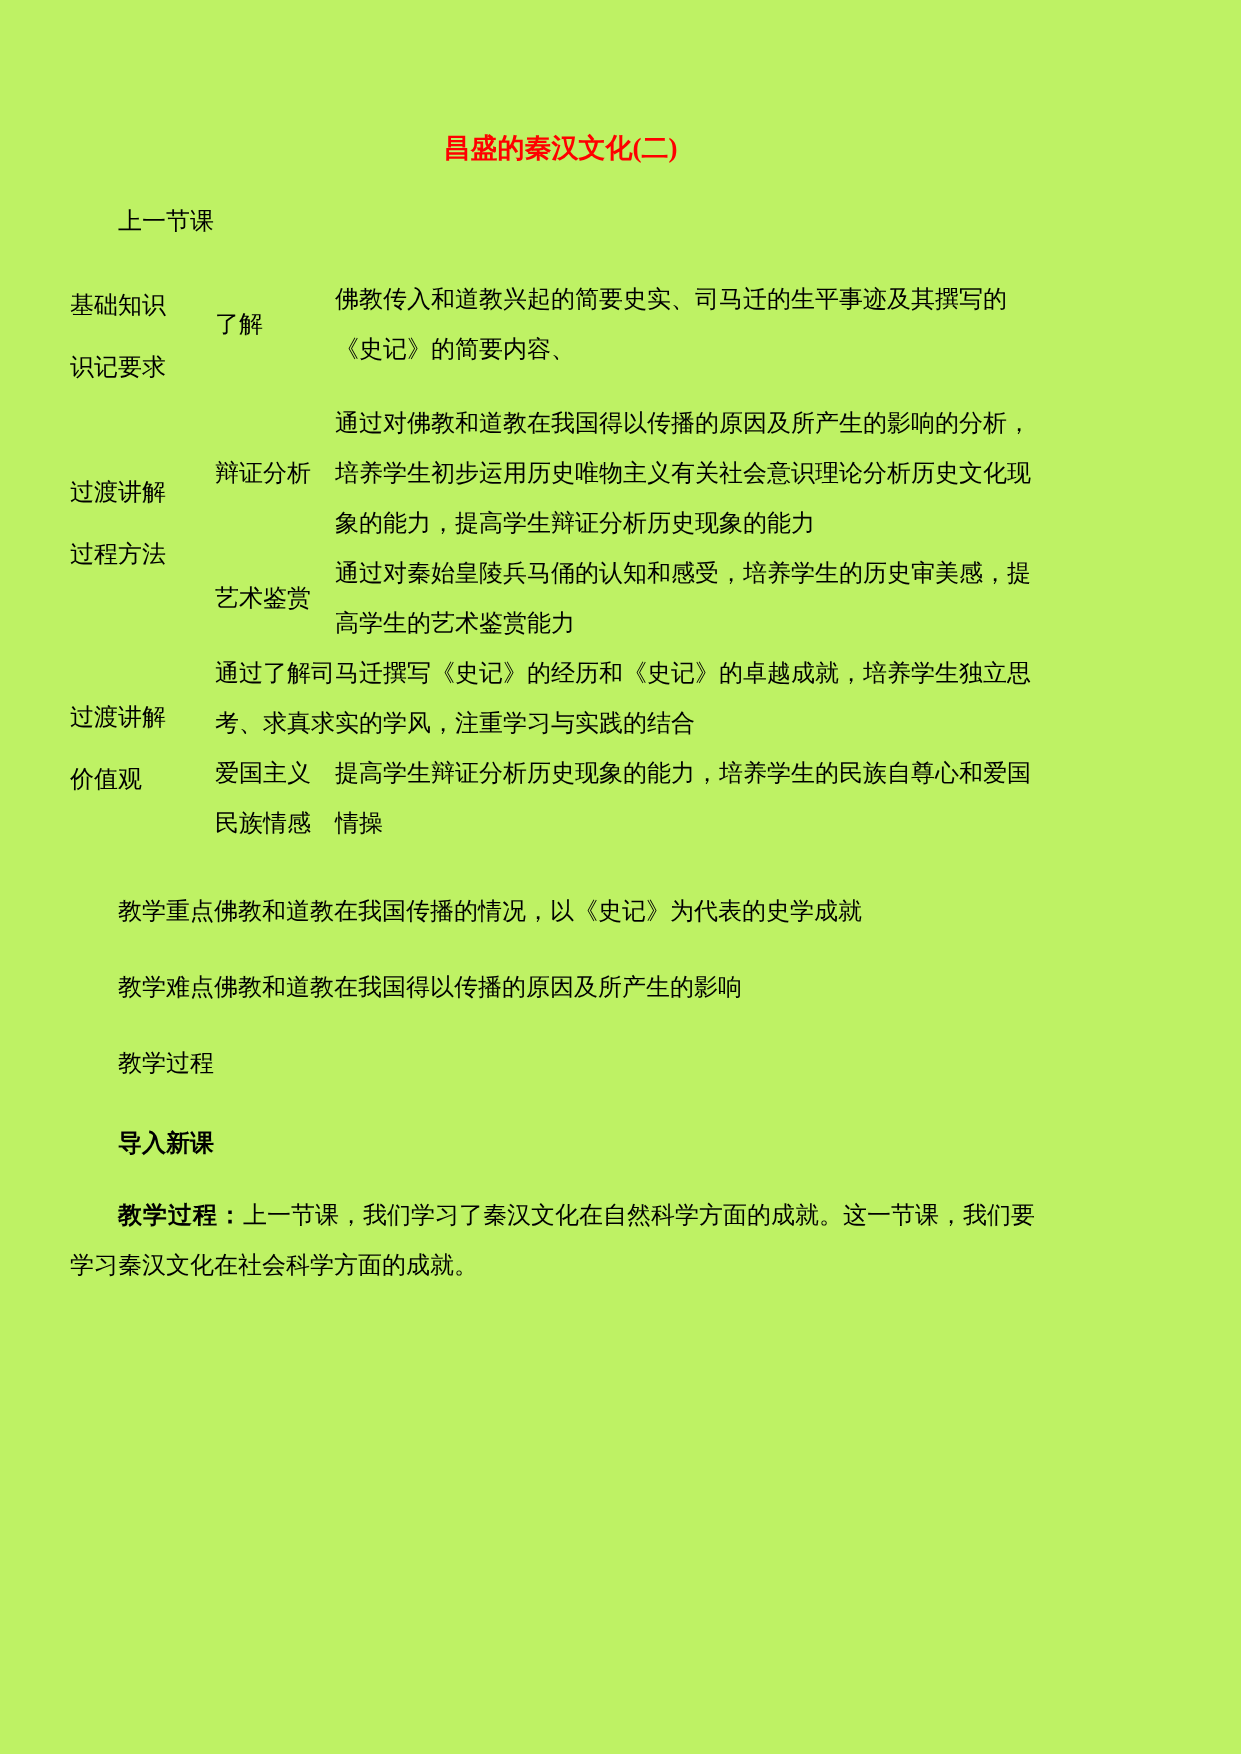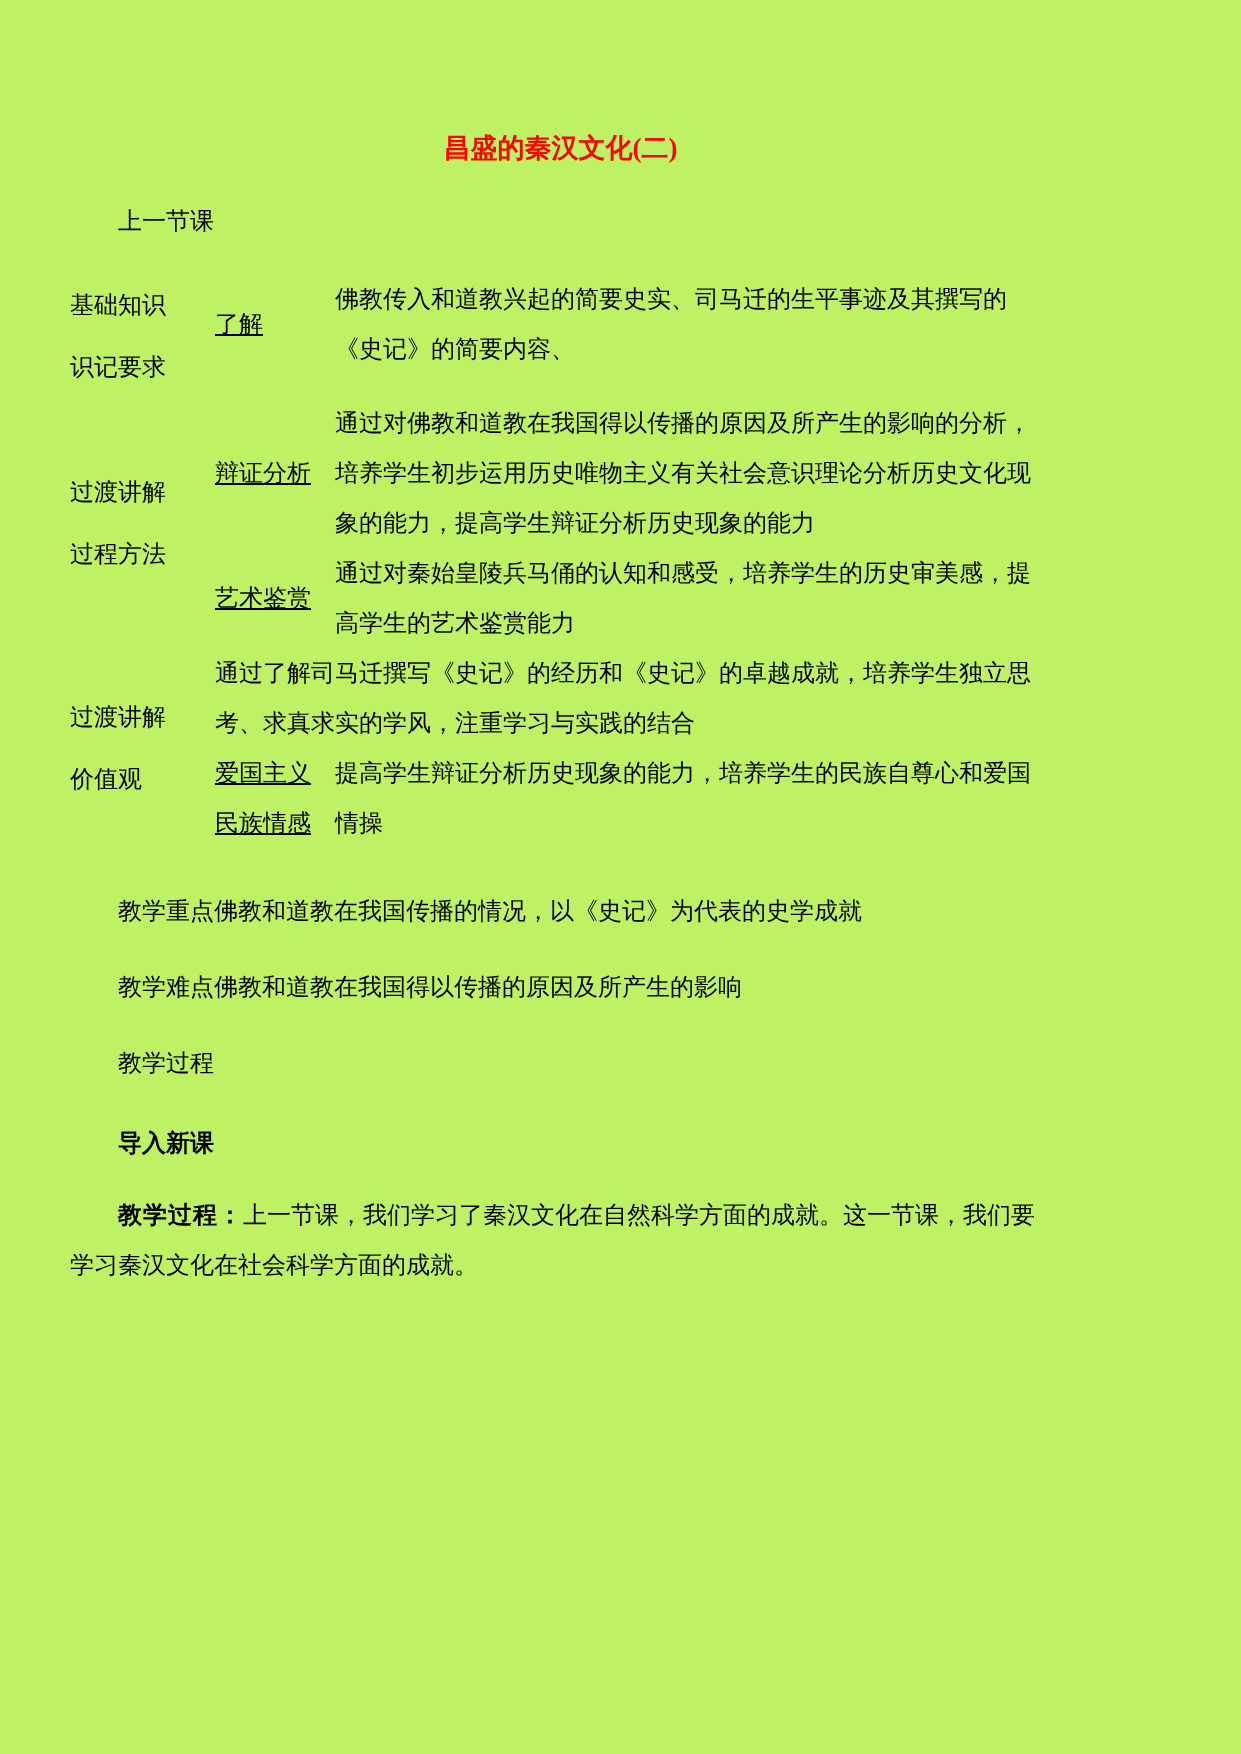--- a/index.html
+++ b/index.html
@@ -49,21 +49,20 @@
   .obj-rows { flex: 1 1 auto; display: flex; flex-direction: column; }
   .obj-row { display: flex; flex-direction: row; }
   .obj-level {
     width: 120px;
     flex: 0 0 120px;
     display: flex;
     flex-direction: column;
     justify-content: center;
     white-space: pre-line;
     line-height: 50px;
-    text-decoration: underline;
   }
   .obj-content { flex: 1 1 auto; line-height: 50px; }
   
   .after-table { margin-top: 38px; }
   .lead-in { margin-top: 30px; }
   .transition { margin-top: 22px; }
   .transition .label { letter-spacing: 1px; }
 </style>
 </head>
 <body>

